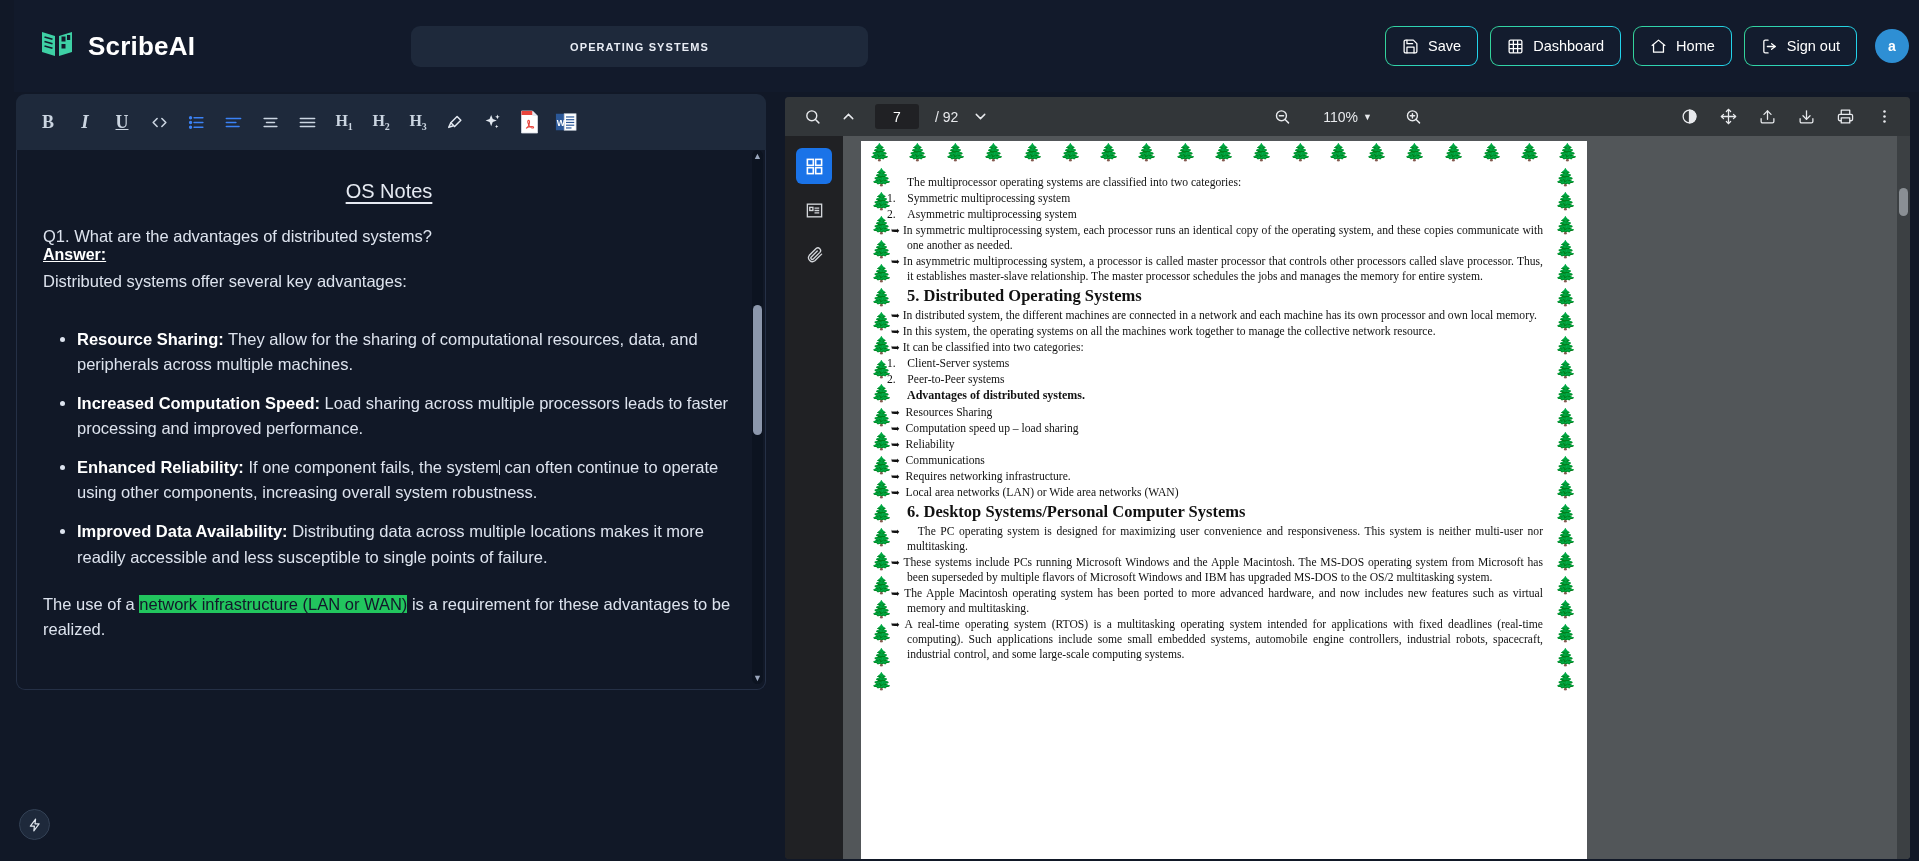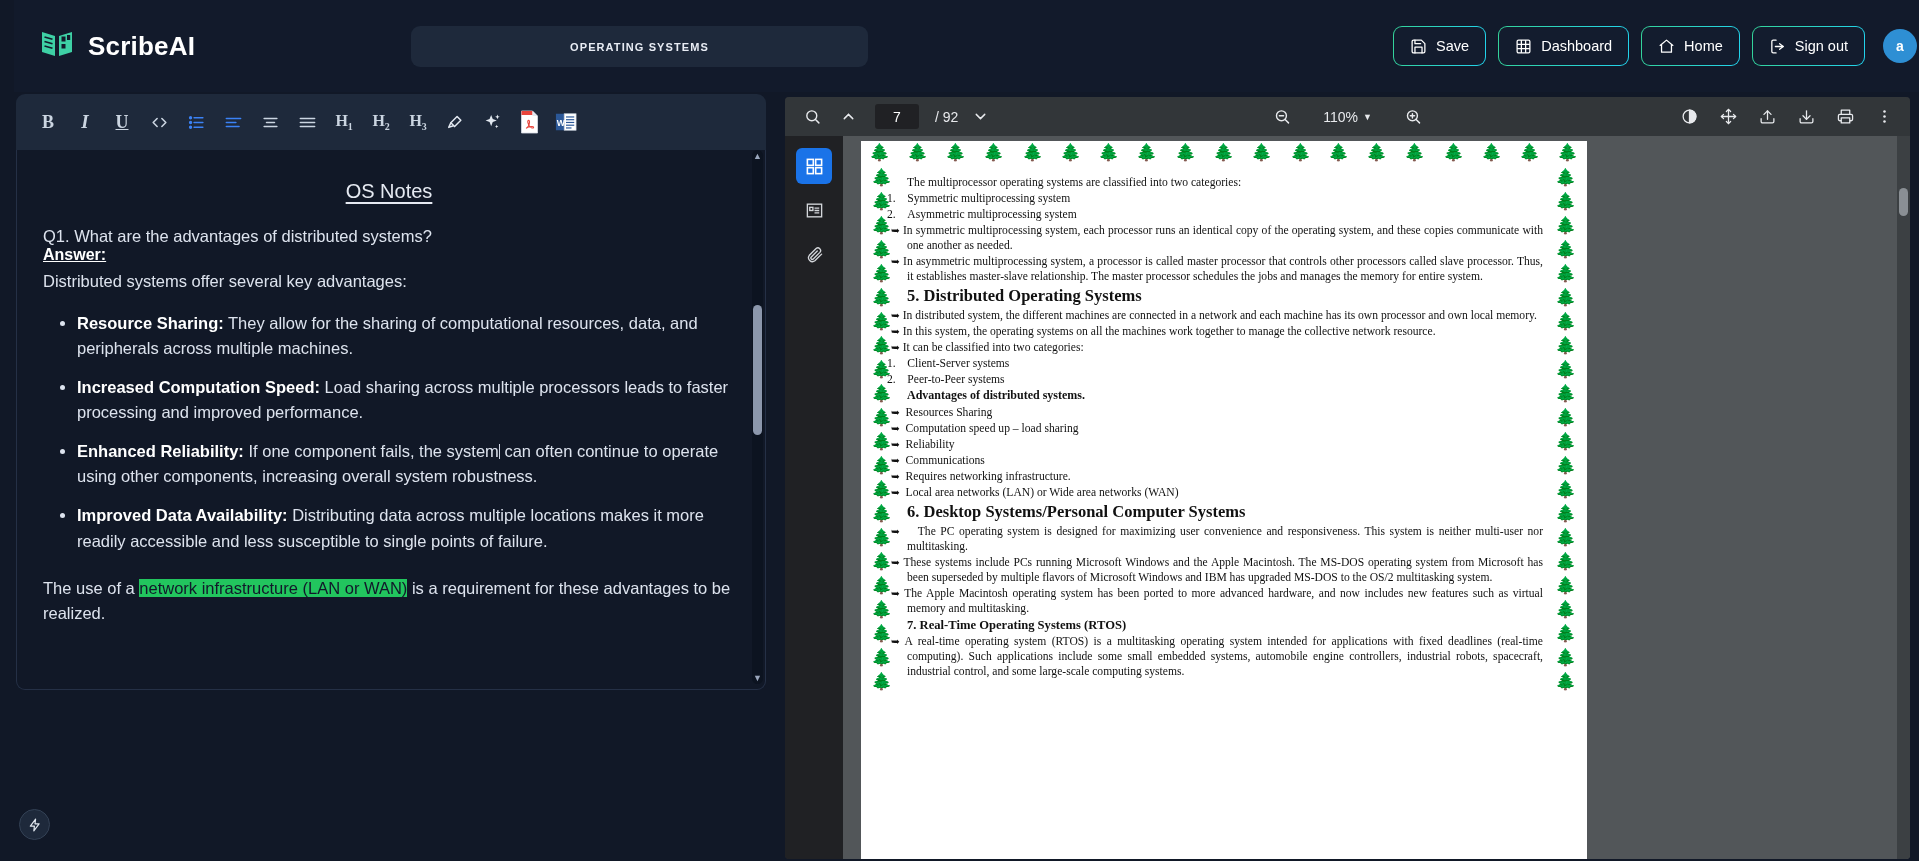--- a/index.html
+++ b/index.html
@@ -27,21 +27,21 @@
     position: absolute; left: 397px; top: 26px;
     width: 457px; height: 41px;
     background: #1E293B;
     border-radius: 9px;
     display: flex; align-items: center; justify-content: center;
   }
   .doc-title {
     color: #E8ECF4; font-size: 11px; font-weight: 700; letter-spacing: 1.1px;
   }
   .header-actions {
-    position: absolute; right: 16px; top: 0; height: 92px;
+    position: absolute; right: 24px; top: 0; height: 92px;
     display: flex; align-items: center; gap: 12px;
   }
   .gbtn {
     height: 40px; padding: 0 16px;
     border-radius: 9px;
     display: flex; align-items: center; gap: 9px;
     color: #fff; font-size: 14.5px; font-weight: 500;
     background:
       linear-gradient(#131C2E,#131C2E) padding-box,
       linear-gradient(100deg,#34D399,#22D3EE) border-box;
@@ -103,21 +103,21 @@
     text-align: center;
     color: #E6EAF2;
     font-size: 20px;
     text-decoration: underline;
     text-underline-offset: 4px;
     margin-bottom: 24px;
     margin-top: 8px;
   }
   .q-line { color: #DDE3EE; font-size: 16.5px; }
   .ans-label { color: #FFFFFF; font-size: 16px; font-weight: 700; margin-bottom: 8px; text-decoration: underline; }
-  .ans-intro { color: #DDE3EE; font-size: 16.5px; margin-bottom: 20px; }
+  .ans-intro { color: #DDE3EE; font-size: 16.5px; margin-bottom: 36px; }
   ul.adv { list-style: disc; padding-left: 34px; margin-bottom: 22px; }
   ul.adv li {
     color: #DDE3EE; font-size: 16.5px; line-height: 1.52;
     margin-bottom: 14px;
   }
   ul.adv li b { color: #FFFFFF; font-weight: 700; }
   .closing { color: #DDE3EE; font-size: 16.5px; line-height: 1.52; }
   .hl { background: #22c55e; color: #12182a; }
   .caret {
     display:inline-block; width:1px; height:15px; background:#cfd6e4;
@@ -677,21 +677,20 @@
               <p class="ar-item"><span class="ar">➥</span>&nbsp; <span>Reliability</span></p>
               <p class="ar-item"><span class="ar">➥</span>&nbsp; <span>Communications</span></p>
               <p class="ar-item"><span class="ar">➥</span>&nbsp; <span>Requires networking infrastructure.</span></p>
               <p class="ar-item"><span class="ar">➥</span>&nbsp; <span>Local area networks (LAN) or Wide area networks (WAN)</span></p>
 
               <p class="pdf-h">6. Desktop Systems/Personal Computer Systems</p>
               <p class="ar-item"><span class="ar">➥</span>&nbsp;&nbsp;&nbsp; <span>The PC operating system is designed for maximizing user convenience and responsiveness. This system is neither multi-user nor multitasking.</span></p>
               <p class="ar-item"><span class="ar">➥</span> <span>These systems include PCs running Microsoft Windows and the Apple Macintosh. The MS-DOS operating system from Microsoft has been superseded by multiple flavors of Microsoft Windows and IBM has upgraded MS-DOS to the OS/2 multitasking system.</span></p>
               <p class="ar-item"><span class="ar">➥</span> <span>The Apple Macintosh operating system has been ported to more advanced hardware, and now includes new features such as virtual memory and multitasking.</span></p>
 
-              <p class="pdf-h-sm">7. Real-Time Operating Systems (RTOS)</p>
               <p class="ar-item"><span class="ar">➥</span> <span>A real-time operating system (RTOS) is a multitasking operating system intended for applications with fixed deadlines (real-time computing). Such applications include some small embedded systems, automobile engine controllers, industrial robots, spacecraft, industrial control, and some large-scale computing systems.</span></p>
             </div>
           </div>
 
           <div class="pdf-vscroll">
             <div class="pdf-vthumb"></div>
           </div>
         </div>
       </div>
     </div>

